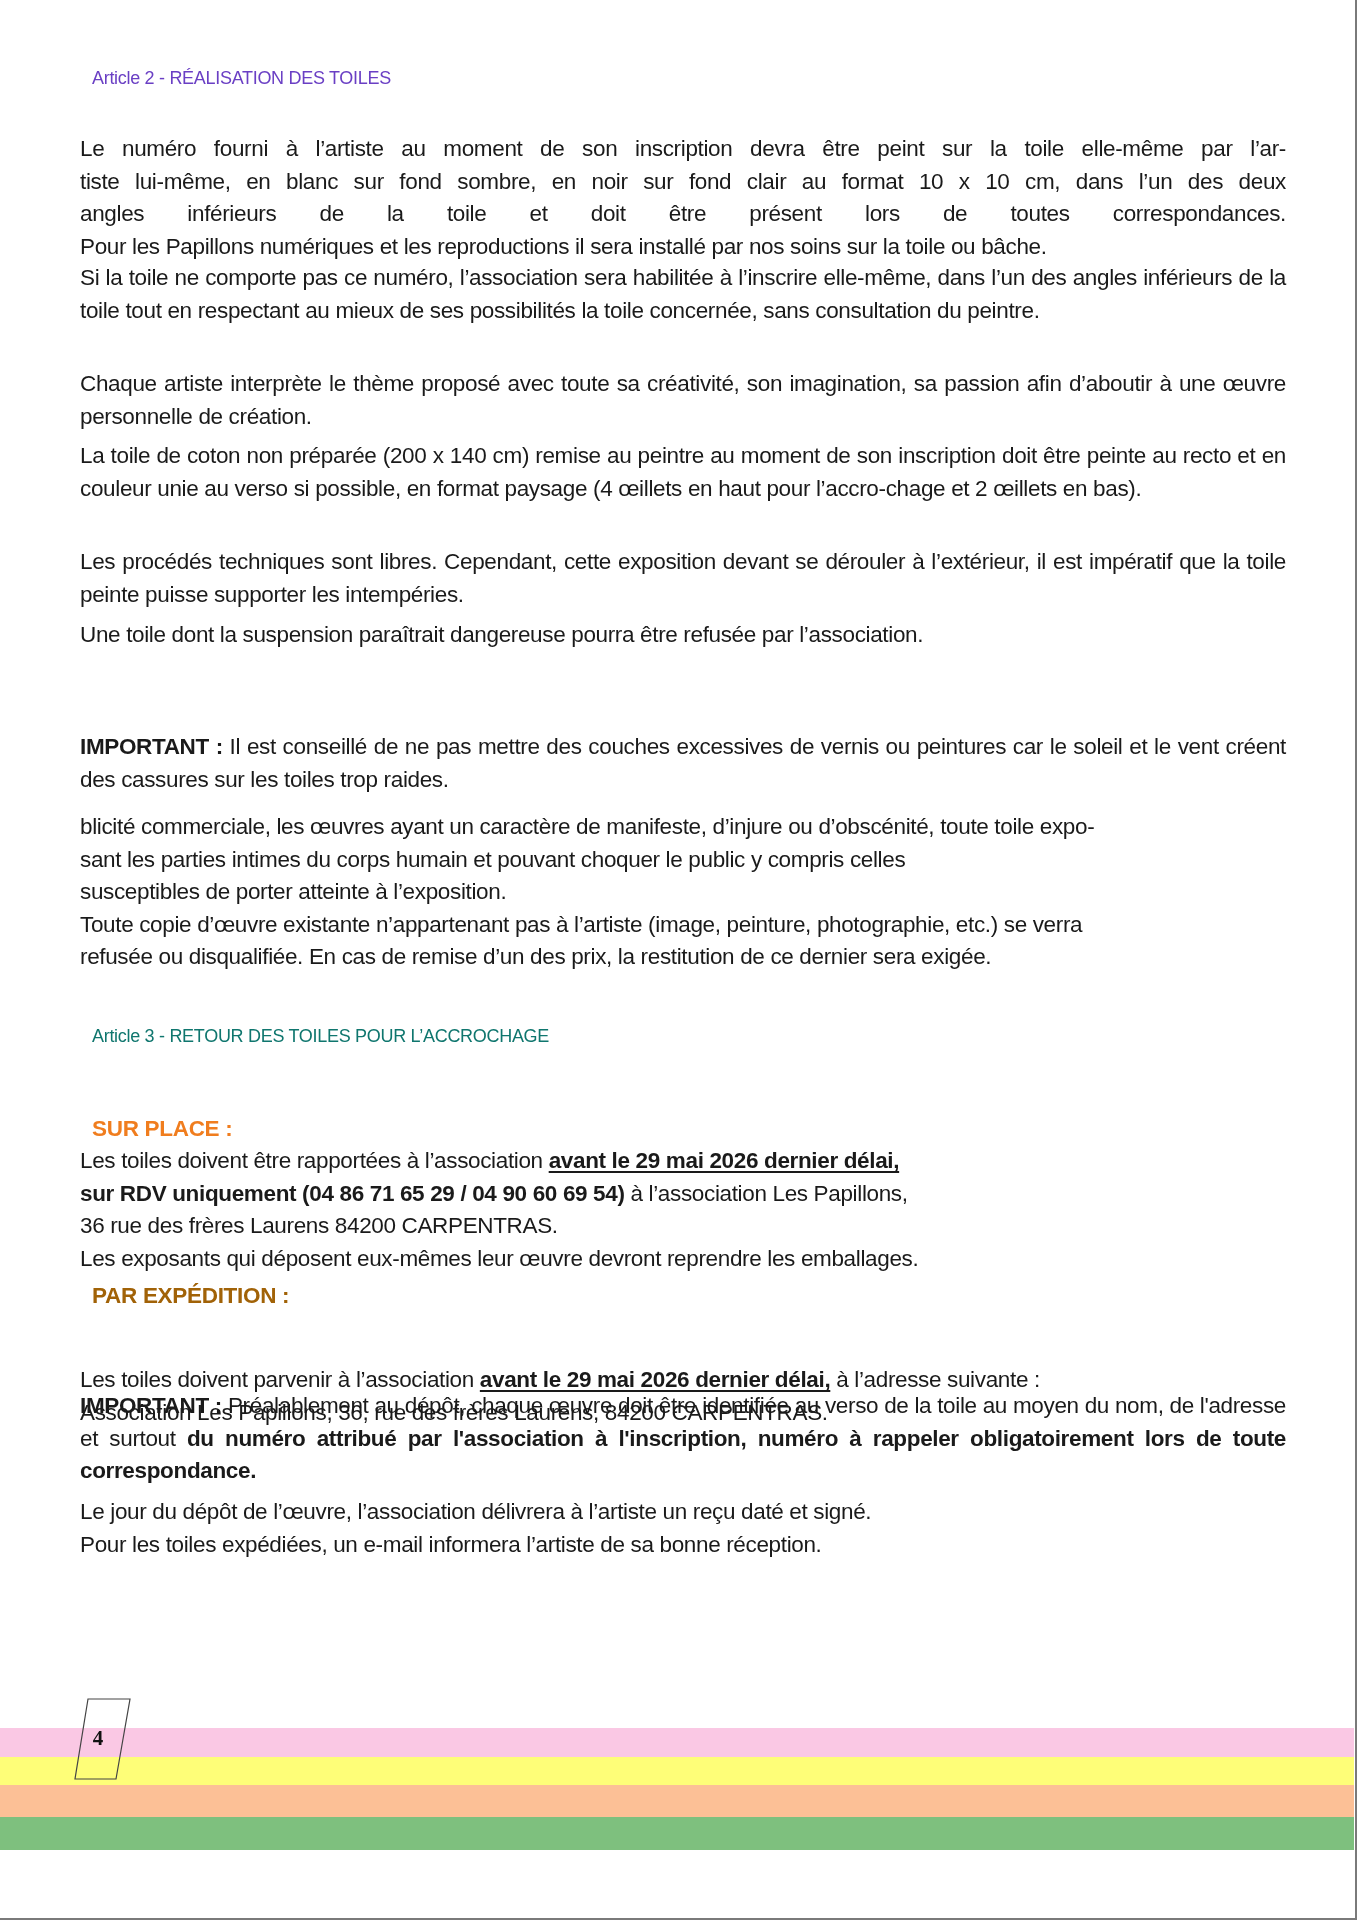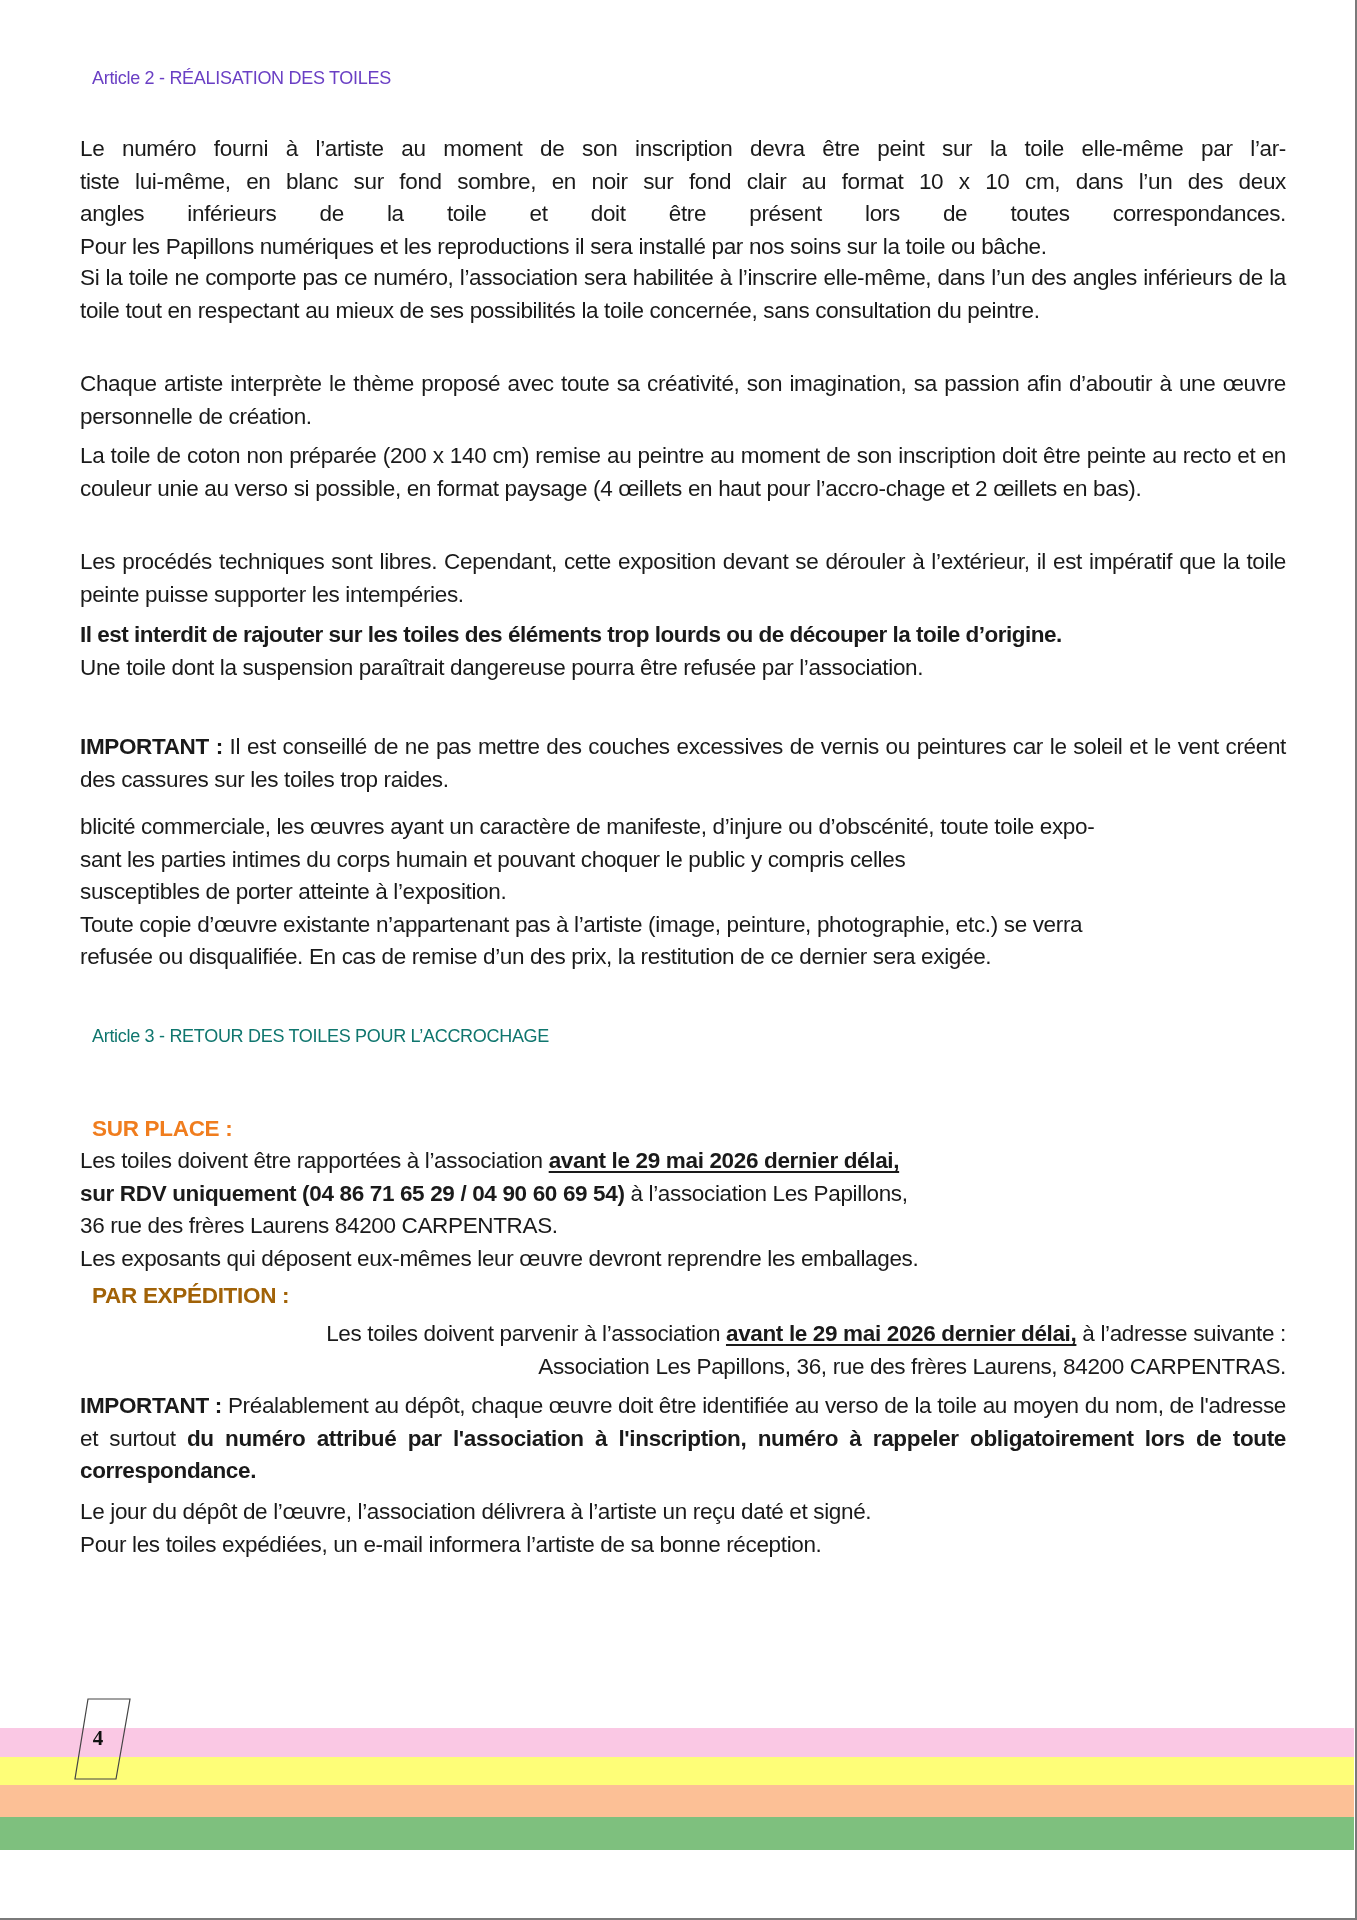--- a/index.html
+++ b/index.html
@@ -51,21 +51,20 @@
     <div class="just-last">angles inférieurs de la toile et doit être présent lors de toutes correspondances.</div>
     <div>Pour les Papillons numériques et les reproductions il sera installé par nos soins sur la toile ou bâche.</div>
   </div>
 
   <div class="p just" style="top:262px;">Si la toile ne comporte pas ce numéro, l’association sera habilitée à l’inscrire elle-même, dans l’un des angles inférieurs de la toile tout en respectant au mieux de ses possibilités la toile concernée, sans consultation du peintre.</div>
   <div class="p just" style="top:368px;">Chaque artiste interprète le thème proposé avec toute sa créativité, son imagination, sa passion afin d’aboutir à une œuvre personnelle de création.</div>
   <div class="p just" style="top:440px;">La toile de coton non préparée (200 x 140 cm) remise au peintre au moment de son inscription doit être peinte au recto et en couleur unie au verso si possible, en format paysage (4 œillets en haut pour l’accro-chage et 2 œillets en bas).</div>
   <div class="p just" style="top:546px;">Les procédés techniques sont libres. Cependant, cette exposition devant se dérouler à l’extérieur, il est impératif que la toile peinte puisse supporter les intempéries.</div>
 
   <div class="p" style="top:619px;">
-    <div class="b" style="letter-spacing:-0.5px;">Il est interdit de rajouter sur les toiles des éléments trop lourds ou de découper la toile d’origine.</div>
     <div>Une toile dont la suspension paraîtrait dangereuse pourra être refusée par l’association.</div>
   </div>
 
   <div class="p just" style="top:731px;">
     <span class="b">IMPORTANT :</span><span> Il est conseillé de ne pas mettre des couches excessives de vernis ou peintures car le soleil et le vent créent des cassures sur les toiles trop raides.</span>
   </div>
 
   <div class="p" style="top:811px;">
     <div>blicité commerciale, les œuvres ayant un caractère de manifeste, d’injure ou d’obscénité, toute toile expo-</div>
     <div>sant les parties intimes du corps humain et pouvant choquer le public y compris celles</div>
@@ -80,21 +79,21 @@
 
   <div class="p" style="top:1145px;">
     <div><span>Les toiles doivent être rapportées à l’association </span><span class="b u">avant le 29 mai 2026 dernier délai,</span></div>
     <div><span class="b">sur RDV uniquement (04 86 71 65 29 / 04 90 60 69 54) </span><span> à l’association Les Papillons,</span></div>
     <div>36 rue des frères Laurens 84200 CARPENTRAS.</div>
     <div>Les exposants qui déposent eux-mêmes leur œuvre devront reprendre les emballages.</div>
   </div>
 
   <div class="sub" style="top:1283px;color:#a16207;">PAR EXPÉDITION :</div>
 
-  <div class="p" style="top:1318px;text-align:right;">
+  <div class="p" style="top:1364px;">
     <div><span>Les toiles doivent parvenir à l’association </span><span class="b u">avant le 29 mai 2026 dernier délai,</span><span> à l’adresse suivante :</span></div>
     <div>Association Les Papillons, 36, rue des frères Laurens, 84200 CARPENTRAS.</div>
   </div>
 
   <div class="p just" style="top:1390px;">
     <span class="b">IMPORTANT :</span><span> Préalablement au dépôt, chaque œuvre doit être identifiée au verso de la toile au moyen du nom, de l'adresse et surtout </span><span class="b">du numéro attribué par l'association à l'inscription, numéro à rappeler obligatoirement lors de toute correspondance.</span>
   </div>
 
   <div class="p" style="top:1496px;">
     <div>Le jour du dépôt de l’œuvre, l’association délivrera à l’artiste un reçu daté et signé.</div>

